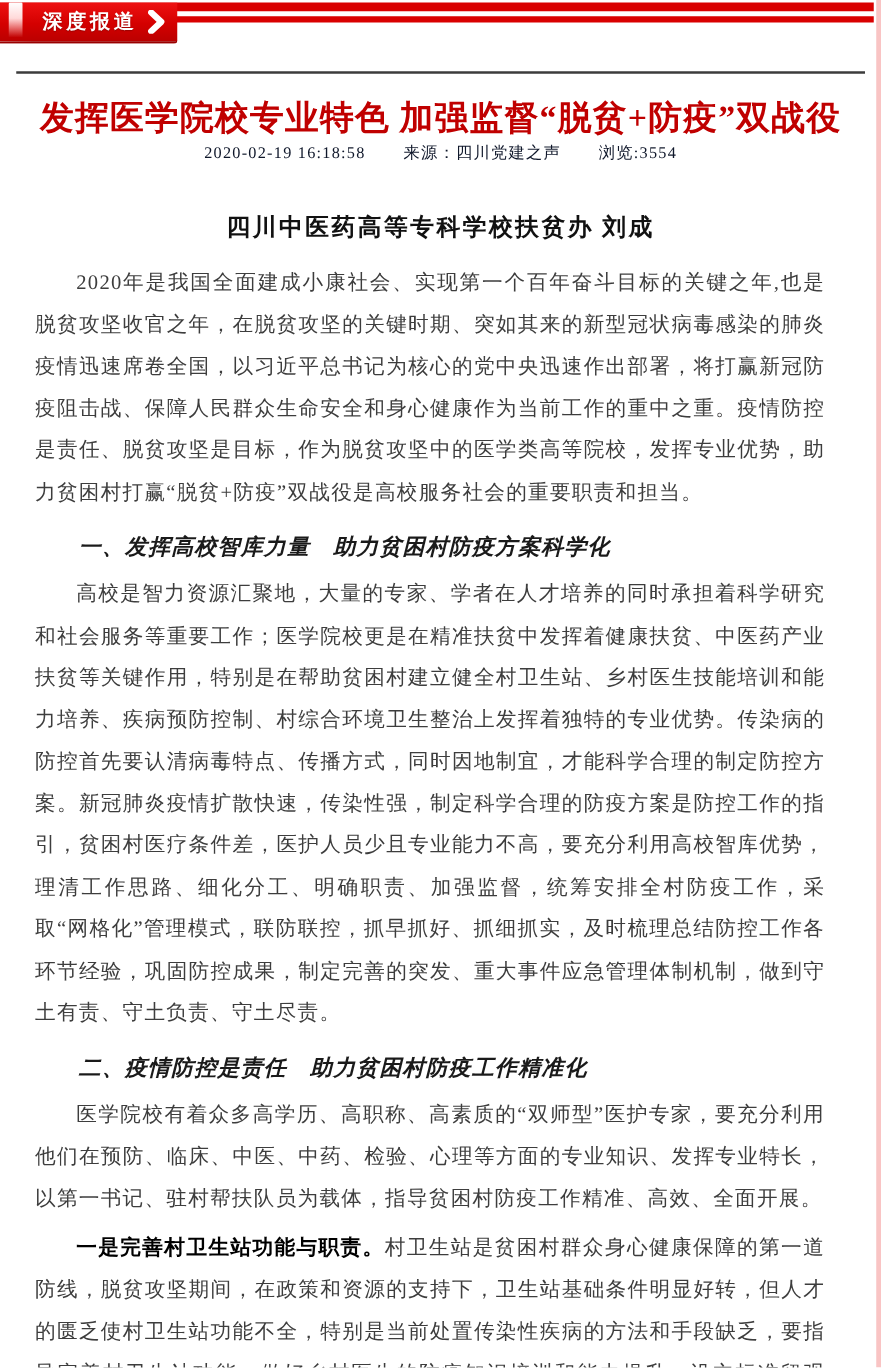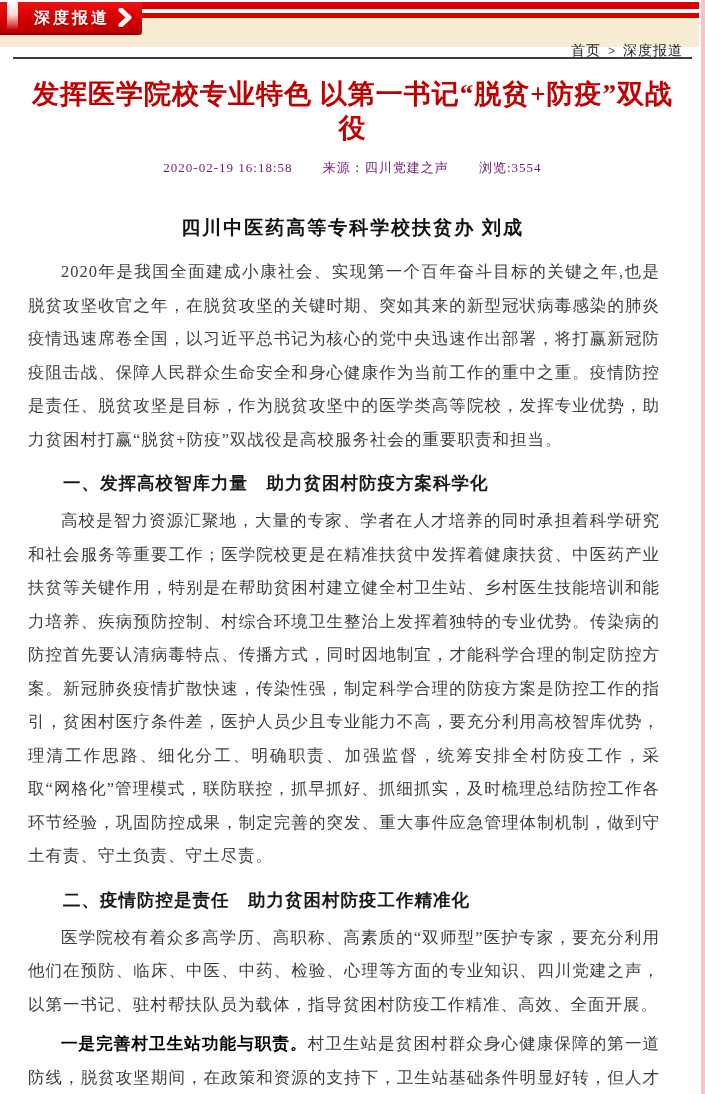--- a/index.html
+++ b/index.html
@@ -57,23 +57,23 @@
     padding: 16px 15px 30px 15px;
   }
   .article-title {
     margin: 2px 0 0 0;
     text-align: center;
     color: #c00000;
     font-size: 27px; font-weight: bold; letter-spacing: 1px;
     line-height: 34px;
   }
   .meta-line {
-    margin-top: 14px;
+    margin-top: 2px;
     text-align: center;
-    font-size: 13px; color: #701a75; letter-spacing: 1px;
+    font-size: 13px; color: #0f172a; letter-spacing: 1px;
   }
   .meta-line span { margin: 0 13px; }
   .author-line {
     margin-top: 38px;
     text-align: center;
     font-size: 19px; font-weight: bold; color: #111;
     letter-spacing: 2px;
   }
   .article-body { margin-top: 14px; }
   .body-para {
@@ -83,55 +83,51 @@
     text-align: justify;
     text-indent: 2em;
   }
   .body-para strong { color: #000000; }
   .section-heading {
     margin: 12px 0 6px 0;
     font-family: "Liberation Sans", sans-serif;
     font-size: 17.5px; font-weight: bold; color: #1a1a1a;
     line-height: 30px; letter-spacing: 1px;
     text-indent: 2em;
+    font-style: italic;
   }
 </style>
 </head>
 <body>
 
 <div class="pink-edge"></div>
 
 <div class="hdr">
   <div class="stripe-1"></div>
   <div class="stripe-2"></div>
-  <div class="cream-band">
-    <div class="breadcrumb">
-      <a>首页</a><span class="crumb-sep">&gt;</span><a>深度报道</a>
-    </div>
-  </div>
   <div class="banner">
     <div class="banner-shine"></div>
     <span class="banner-label">深度报道</span>
     <span class="banner-arrow">
       <svg width="16" height="19" viewBox="0 0 16 19">
         <polyline points="4,2 12,9.5 4,17" fill="none" stroke="#ffffff" stroke-width="5" stroke-linecap="round" stroke-linejoin="round"></polyline>
       </svg>
     </span>
   </div>
 </div>
 
 <div class="content">
-  <h1 class="article-title">发挥医学院校专业特色 以第一书记“脱贫+防疫”双战役</h1>
+  <h1 class="article-title">发挥医学院校专业特色 加强监督“脱贫+防疫”双战役</h1>
   <div class="meta-line">
     <span>2020-02-19 16:18:58</span>
     <span>来源：四川党建之声</span>
     <span>浏览:3554</span>
   </div>
   <div class="author-line">四川中医药高等专科学校扶贫办 刘成</div>
   <div class="article-body">
       <p class="body-para">2020年是我国全面建成小康社会、实现第一个百年奋斗目标的关键之年,也是脱贫攻坚收官之年，在脱贫攻坚的关键时期、突如其来的新型冠状病毒感染的肺炎疫情迅速席卷全国，以习近平总书记为核心的党中央迅速作出部署，将打赢新冠防疫阻击战、保障人民群众生命安全和身心健康作为当前工作的重中之重。疫情防控是责任、脱贫攻坚是目标，作为脱贫攻坚中的医学类高等院校，发挥专业优势，助力贫困村打赢“脱贫+防疫”双战役是高校服务社会的重要职责和担当。</p>
       <h2 class="section-heading">一、发挥高校智库力量　助力贫困村防疫方案科学化</h2>
       <p class="body-para">高校是智力资源汇聚地，大量的专家、学者在人才培养的同时承担着科学研究和社会服务等重要工作；医学院校更是在精准扶贫中发挥着健康扶贫、中医药产业扶贫等关键作用，特别是在帮助贫困村建立健全村卫生站、乡村医生技能培训和能力培养、疾病预防控制、村综合环境卫生整治上发挥着独特的专业优势。传染病的防控首先要认清病毒特点、传播方式，同时因地制宜，才能科学合理的制定防控方案。新冠肺炎疫情扩散快速，传染性强，制定科学合理的防疫方案是防控工作的指引，贫困村医疗条件差，医护人员少且专业能力不高，要充分利用高校智库优势，理清工作思路、细化分工、明确职责、加强监督，统筹安排全村防疫工作，采取“网格化”管理模式，联防联控，抓早抓好、抓细抓实，及时梳理总结防控工作各环节经验，巩固防控成果，制定完善的突发、重大事件应急管理体制机制，做到守土有责、守土负责、守土尽责。</p>
       <h2 class="section-heading">二、疫情防控是责任　助力贫困村防疫工作精准化</h2>
-      <p class="body-para">医学院校有着众多高学历、高职称、高素质的“双师型”医护专家，要充分利用他们在预防、临床、中医、中药、检验、心理等方面的专业知识、四川党建之声，以第一书记、驻村帮扶队员为载体，指导贫困村防疫工作精准、高效、全面开展。</p>
+      <p class="body-para">医学院校有着众多高学历、高职称、高素质的“双师型”医护专家，要充分利用他们在预防、临床、中医、中药、检验、心理等方面的专业知识、发挥专业特长，以第一书记、驻村帮扶队员为载体，指导贫困村防疫工作精准、高效、全面开展。</p>
       <p class="body-para"><strong>一是完善村卫生站功能与职责。</strong>村卫生站是贫困村群众身心健康保障的第一道防线，脱贫攻坚期间，在政策和资源的支持下，卫生站基础条件明显好转，但人才的匮乏使村卫生站功能不全，特别是当前处置传染性疾病的方法和手段缺乏，要指导完善村卫生站功能，做好乡村医生的防疫知识培训和能力提升，设立标准留观室、及时补充常见病、慢性病药物，按重大突发公共卫生事件一级响应规定开展发热病人诊治，一旦发现疑是病例，及时按要求登记、上报；针对因病致贫、行动不便的村民，要定期进行上门诊疗，送药到家，服务到人，确保医疗服务全覆盖；指导开展环境整治和消毒工作全覆盖，切断传播途径。</p>
     </div>
 </div>
 
 </body></html>

